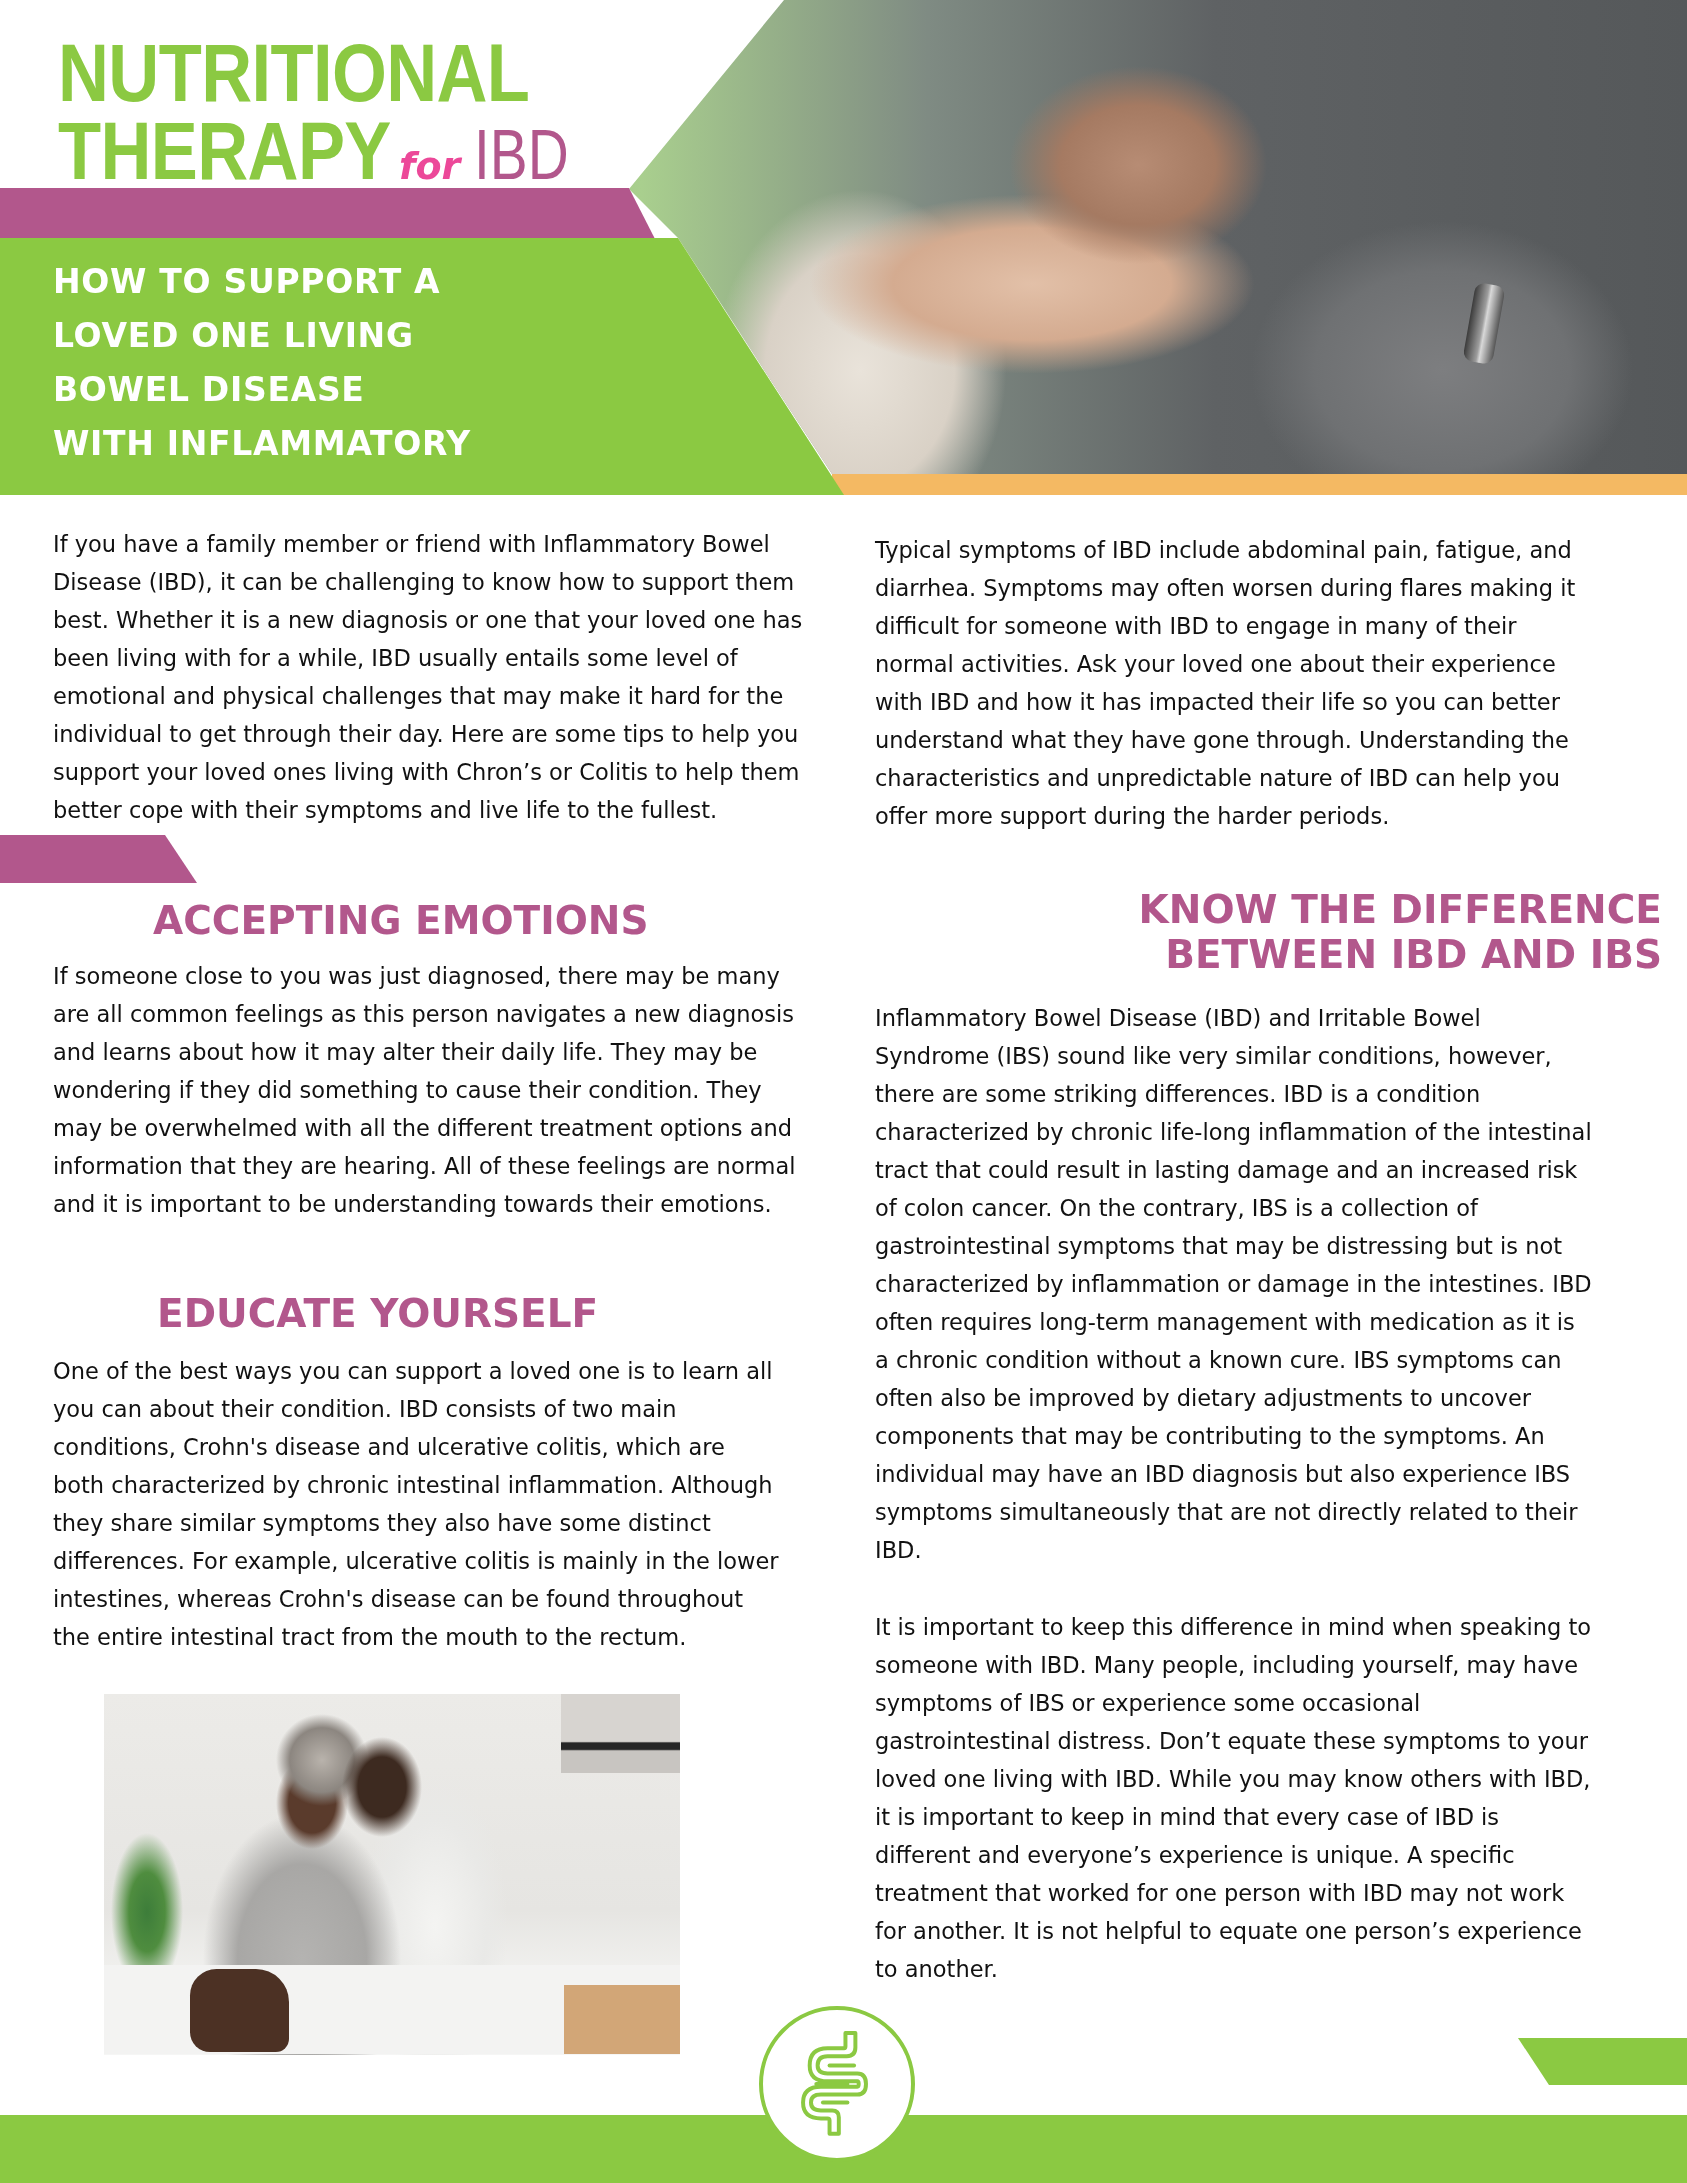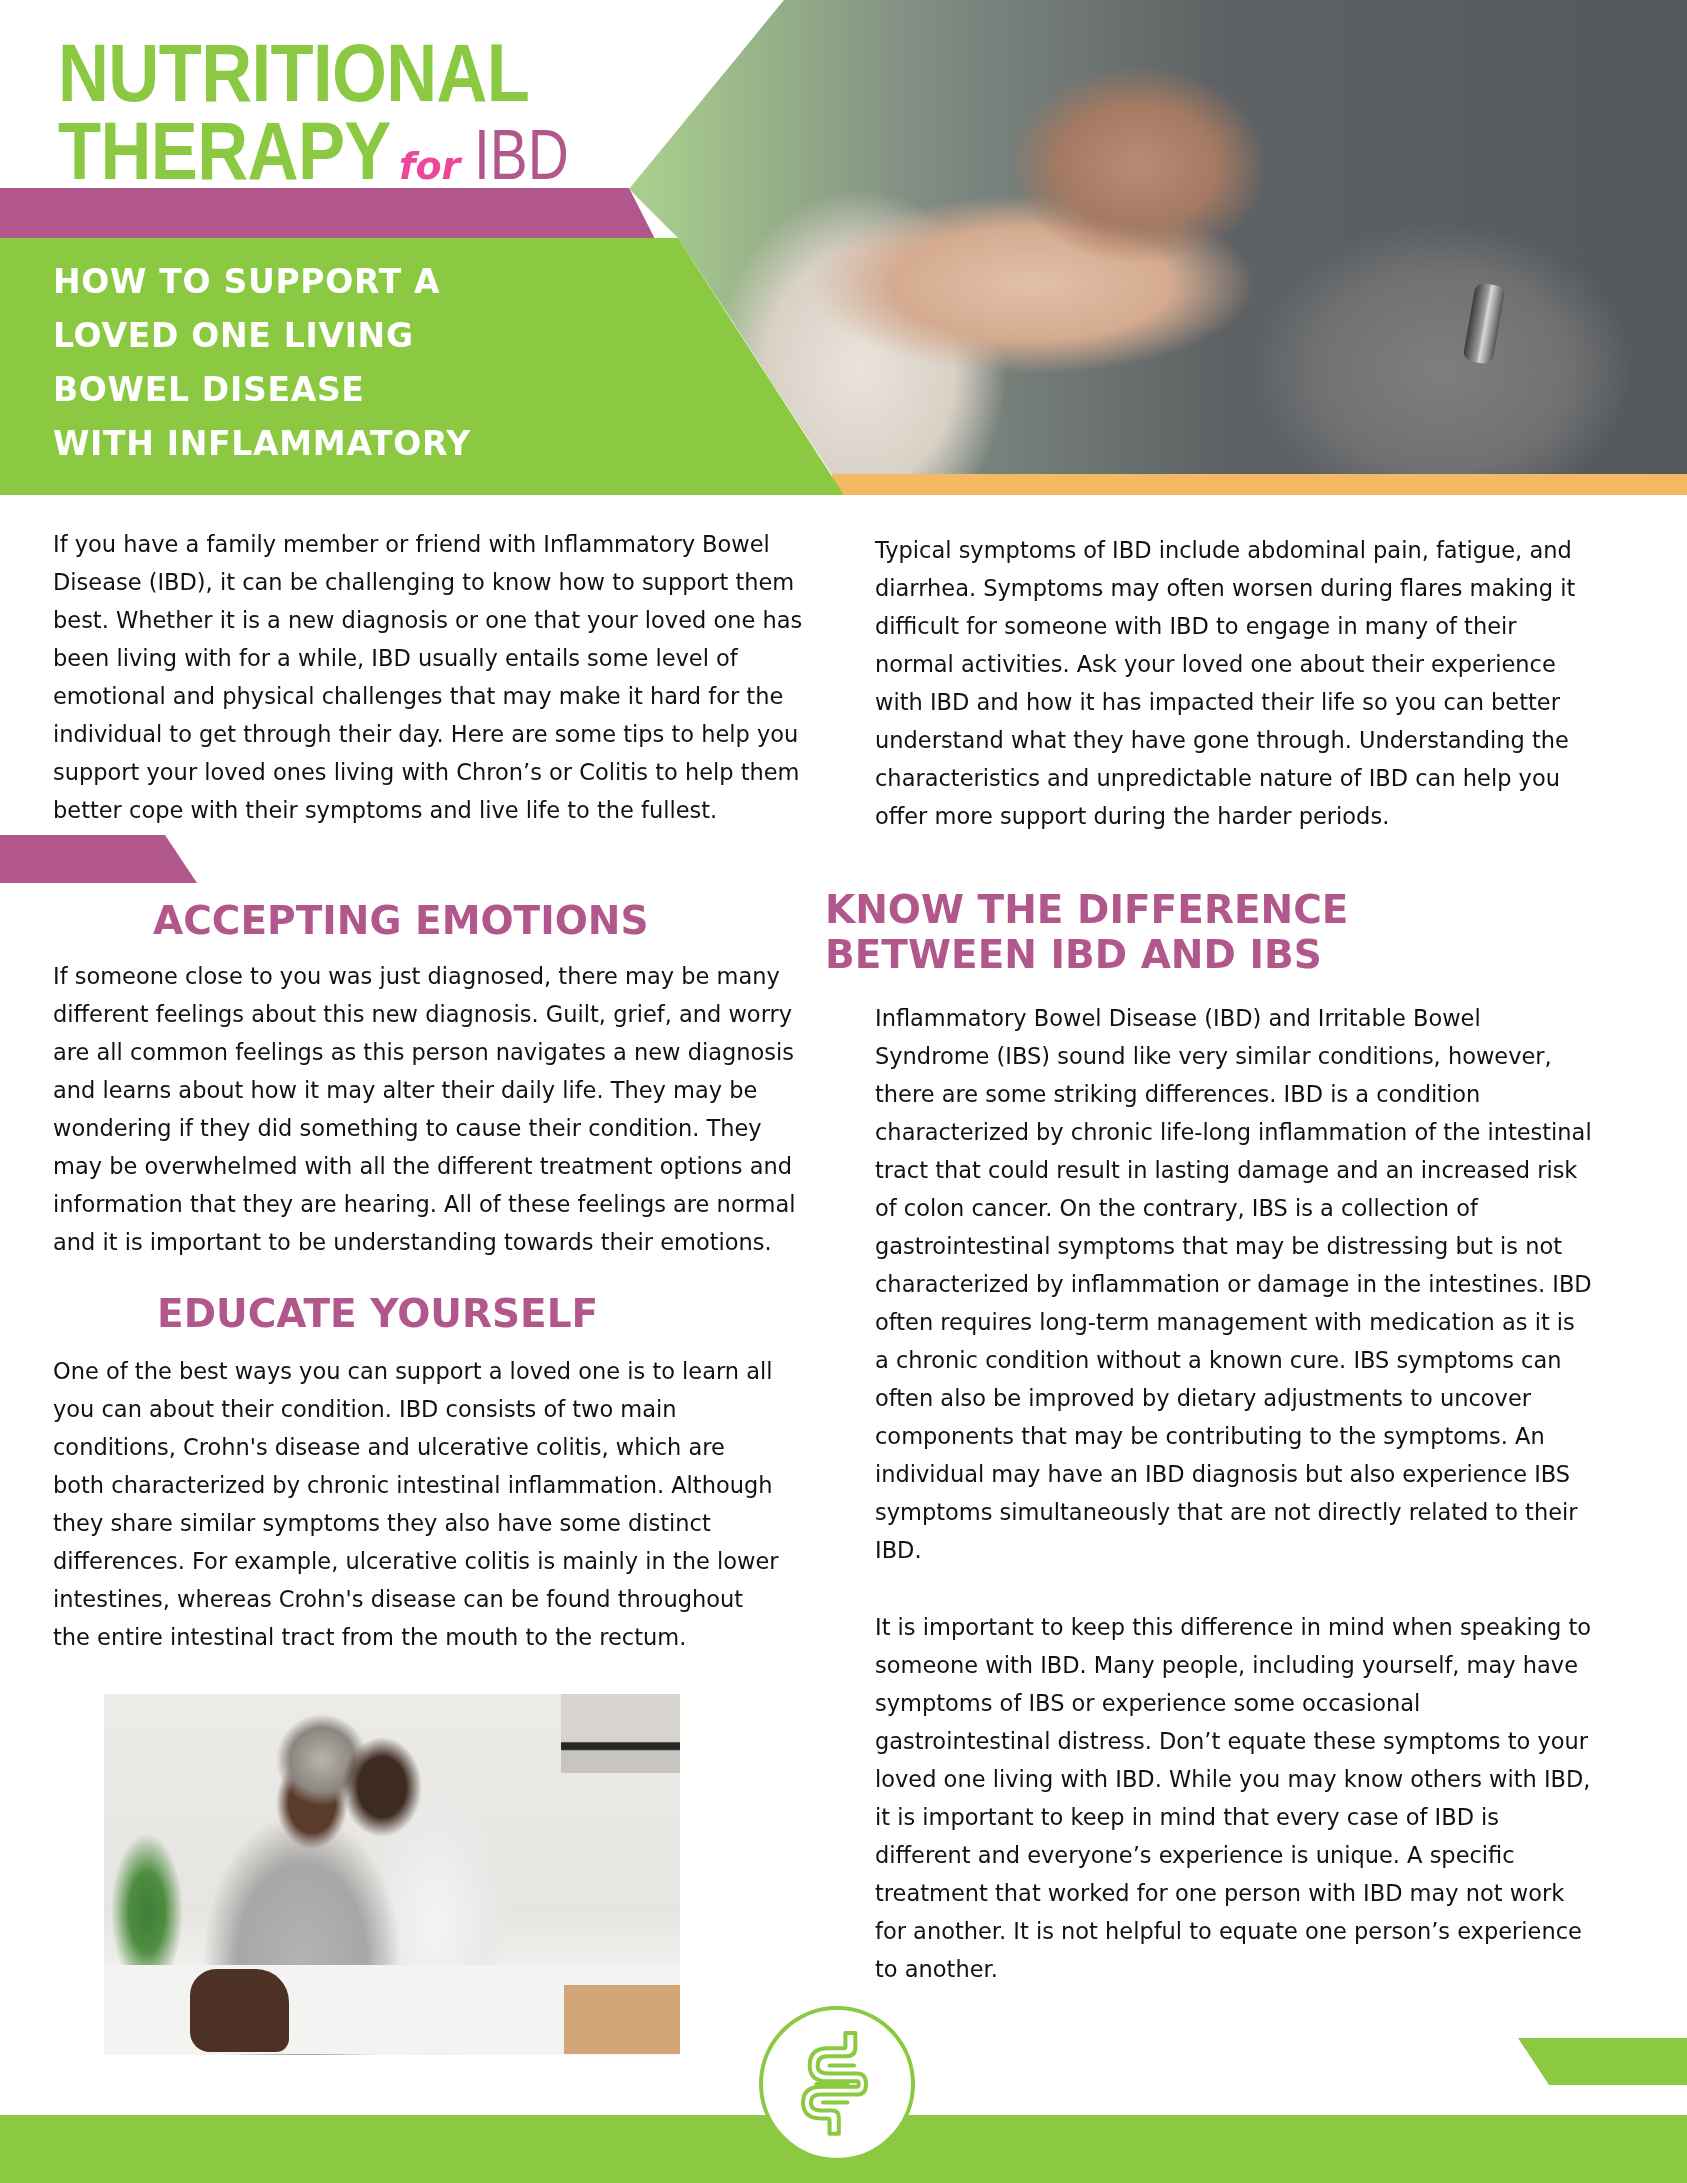--- a/index.html
+++ b/index.html
@@ -170,21 +170,20 @@
   <span class="ln">understand what they have gone through. Understanding the</span>
   <span class="ln">characteristics and unpredictable nature of IBD can help you</span>
   <span class="ln">offer more support during the harder periods.</span>
 </div>
 
 <div class="abs purple-tab"></div>
 
 <div class="abs section-heading" style="left:153px; top:898px;">ACCEPTING EMOTIONS</div>
 <div class="abs para col-left" style="top:957px;">
   <span class="ln">If someone close to you was just diagnosed, there may be many</span>
-  <span class="ln">different feelings about this new diagnosis. Guilt, grief, and worry</span>
   <span class="ln">are all common feelings as this person navigates a new diagnosis</span>
   <span class="ln">and learns about how it may alter their daily life. They may be</span>
   <span class="ln">wondering if they did something to cause their condition. They</span>
   <span class="ln">may be overwhelmed with all the different treatment options and</span>
   <span class="ln">information that they are hearing. All of these feelings are normal</span>
   <span class="ln">and it is important to be understanding towards their emotions.</span>
 </div>
 
 <div class="abs section-heading" style="left:157px; top:1291px;">EDUCATE YOURSELF</div>
 <div class="abs para col-left" style="top:1352px;">
@@ -198,21 +197,21 @@
   <span class="ln">the entire intestinal tract from the mouth to the rectum.</span>
 </div>
 
 <div class="abs photo-women">
   <div class="abs women-hood"></div>
   <div class="abs women-counter"></div>
   <div class="abs women-board"></div>
   <div class="abs women-hands"></div>
 </div>
 
-<div class="abs section-heading" style="left:825px; top:887px; width:787px; text-align:left; line-height:45px;">
+<div class="abs section-heading" style="left:875px; top:887px; width:787px; text-align:right; line-height:45px;">
   <div>KNOW THE DIFFERENCE</div>
   <div>BETWEEN IBD AND IBS</div>
 </div>
 <div class="abs para col-right" style="top:999px;">
   <span class="ln">Inflammatory Bowel Disease (IBD) and Irritable Bowel</span>
   <span class="ln">Syndrome (IBS) sound like very similar conditions, however,</span>
   <span class="ln">there are some striking differences. IBD is a condition</span>
   <span class="ln">characterized by chronic life-long inflammation of the intestinal</span>
   <span class="ln">tract that could result in lasting damage and an increased risk</span>
   <span class="ln">of colon cancer. On the contrary, IBS is a collection of</span>

